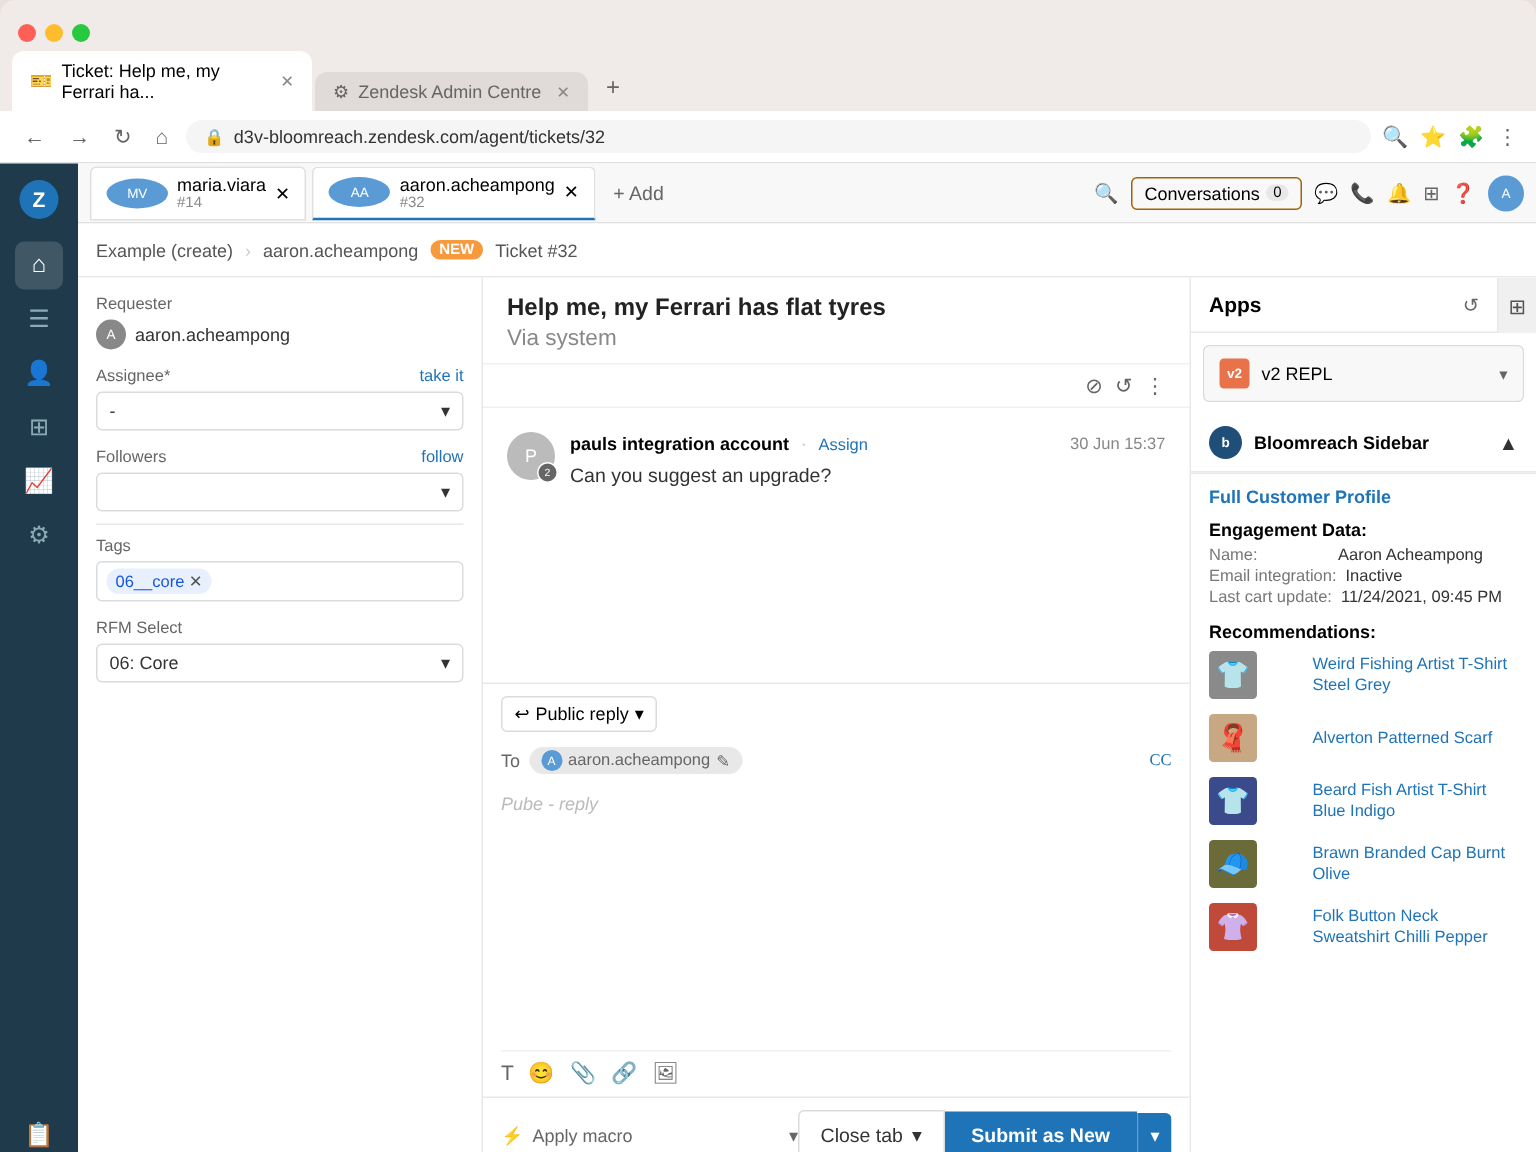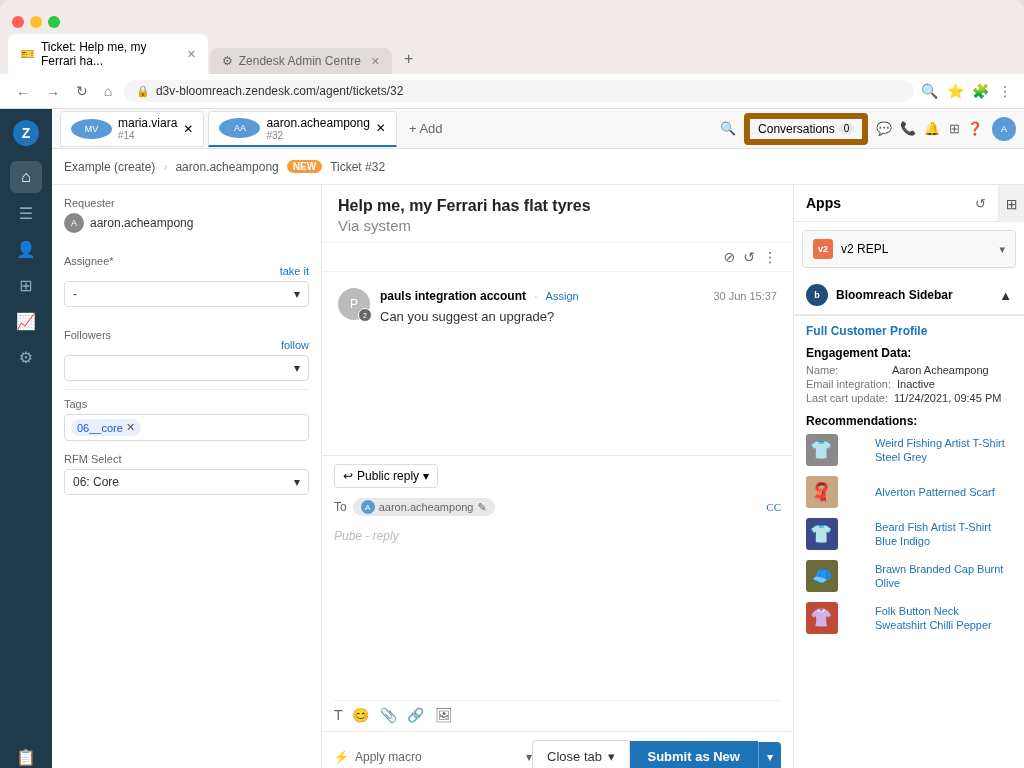--- a/index.html
+++ b/index.html
@@ -49,21 +49,21 @@
     .breadcrumb-ticket { font-size: 12px; }
 
     
     .main-content { display: flex; flex: 1; overflow: hidden; }
 
     
     .left-panel { width: 270px; border-right: 1px solid #e8e8e8; padding: 12px; overflow-y: auto; background: #fff; flex-shrink: 0; }
     .field-label { font-size: 11px; color: #666; margin-bottom: 4px; font-weight: 500; display: flex; align-items: center; justify-content: space-between; }
     .field-value { font-size: 12px; color: #333; display: flex; align-items: center; gap: 6px; margin-bottom: 12px; }
     .requester-avatar { width: 20px; height: 20px; background: #aaa; border-radius: 50%; display: flex; align-items: center; justify-content: center; color: #fff; font-size: 9px; }
-    .field-link { color: #1f73b7; cursor: pointer; font-size: 11px; margin-top: 20px; }
+    .field-link { color: #1f73b7; cursor: pointer; font-size: 11px; }
     .dropdown-field { border: 1px solid #d8dcde; border-radius: 4px; padding: 5px 8px; font-size: 12px; color: #333; display: flex; align-items: center; justify-content: space-between; cursor: pointer; background: #fff; margin-bottom: 12px; }
     .tags-field { border: 1px solid #d8dcde; border-radius: 4px; padding: 4px 6px; font-size: 12px; margin-bottom: 12px; display: flex; align-items: center; flex-wrap: wrap; gap: 4px; }
     .tag-chip { background: #e8f0fe; color: #1a56db; border-radius: 10px; padding: 2px 6px; font-size: 11px; display: flex; align-items: center; gap: 3px; }
     .tag-chip .tag-x { cursor: pointer; color: #555; }
     .section-divider { border: none; border-top: 1px solid #e8e8e8; margin: 8px 0; }
 
     
     .center-panel { flex: 1; display: flex; flex-direction: column; background: #fff; border-right: 1px solid #e8e8e8; overflow: hidden; }
     .ticket-header { padding: 12px 16px 8px; border-bottom: 1px solid #f0f0f0; }
     .ticket-title { font-size: 16px; font-weight: 600; color: #222; margin-bottom: 2px; }
@@ -210,21 +210,21 @@
         <div class="agent-icon">AA</div>
         <div>
           <div style="font-size:12px;font-weight:500;">aaron.acheampong</div>
           <div style="font-size:10px;color:#888;">#32</div>
         </div>
         <span class="tab-close agent-tab-close">✕</span>
       </div>
       <div class="add-tab">+ Add</div>
       <div style="margin-left:auto;display:flex;align-items:center;gap:8px;">
         <span style="color:#666;cursor:pointer;">🔍</span>
-        <div style="display:flex;align-items:center;gap:4px;border:6px solid #a16207;border-radius:4px;padding:3px 8px;font-size:12px;cursor:pointer;justify-content:center;">
+        <div style="display:flex;align-items:center;gap:4px;border:1px solid #a16207;border-radius:4px;padding:3px 8px;font-size:12px;cursor:pointer;justify-content:center;">
           Conversations <span style="background:#e8e8e8;border-radius:10px;padding:0 5px;font-size:10px;">0</span>
         </div>
         <span style="color:#666;cursor:pointer;">💬</span>
         <span style="color:#666;cursor:pointer;">📞</span>
         <span style="color:#666;cursor:pointer;">🔔</span>
         <span style="color:#666;cursor:pointer;">⊞</span>
         <span style="color:#666;cursor:pointer;">❓</span>
         <div class="requester-avatar" style="background:#5b9bd5;width:24px;height:24px;">A</div>
       </div>
     </div>

